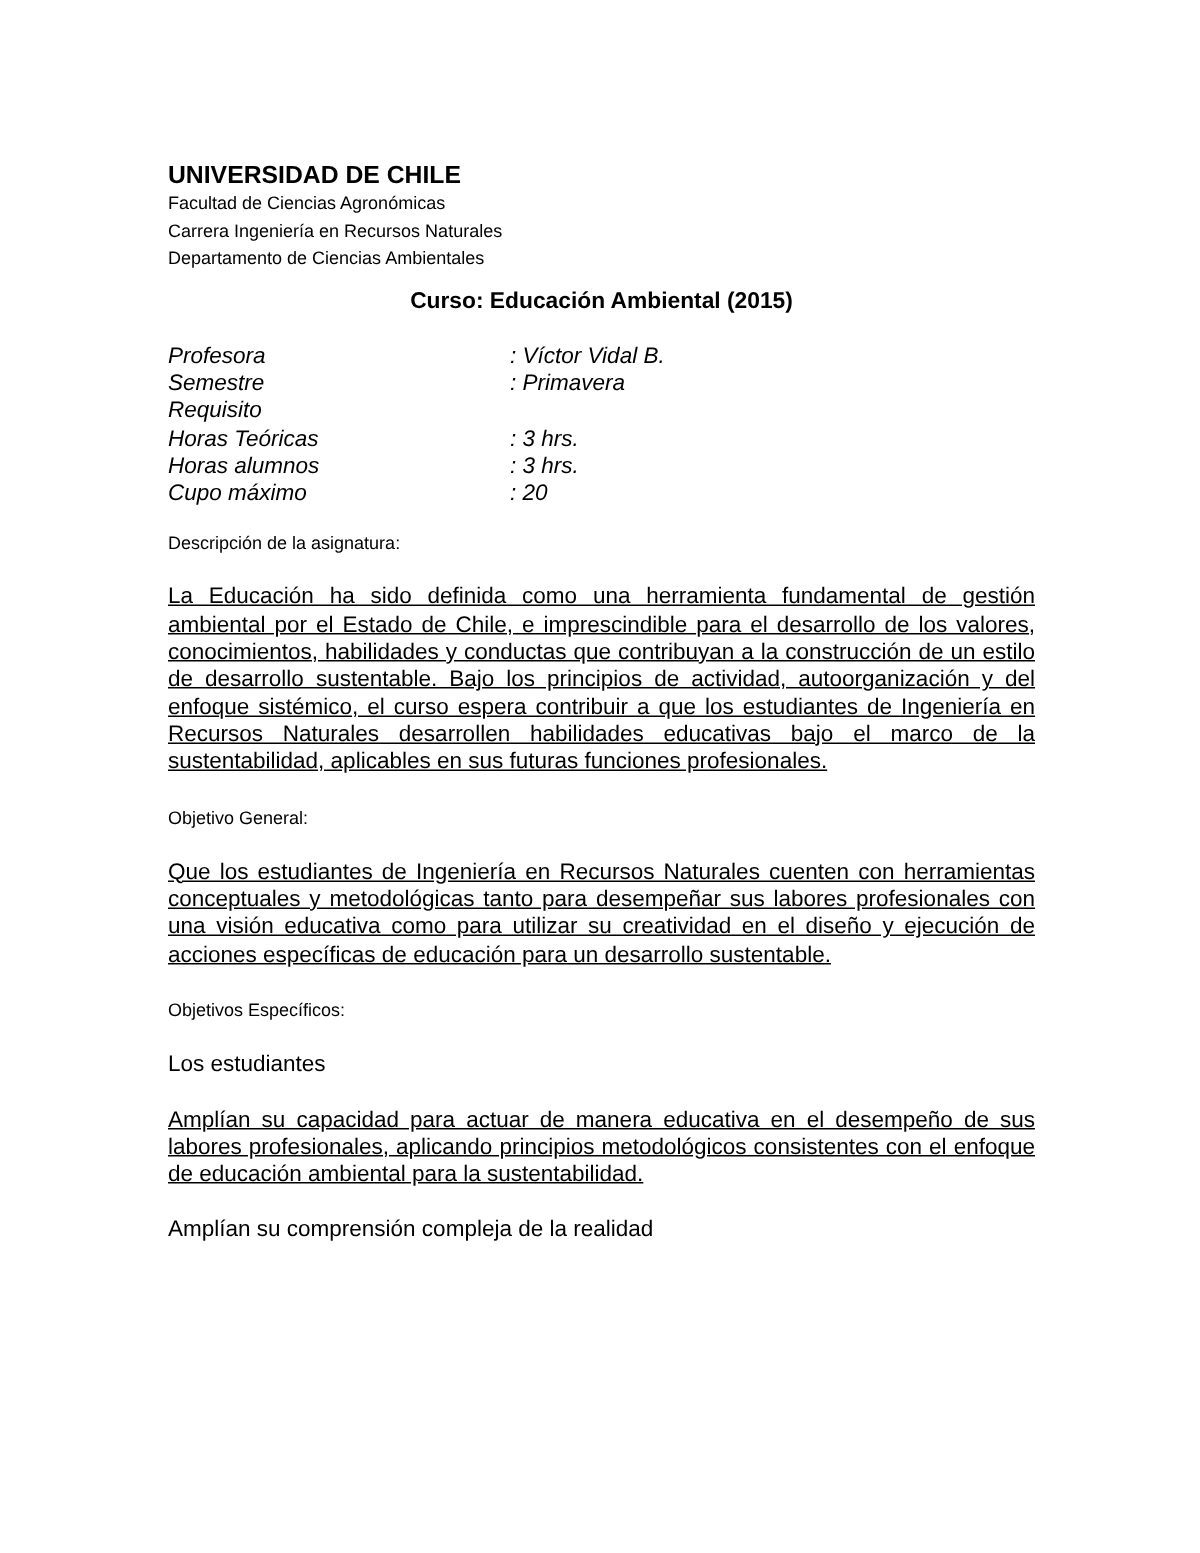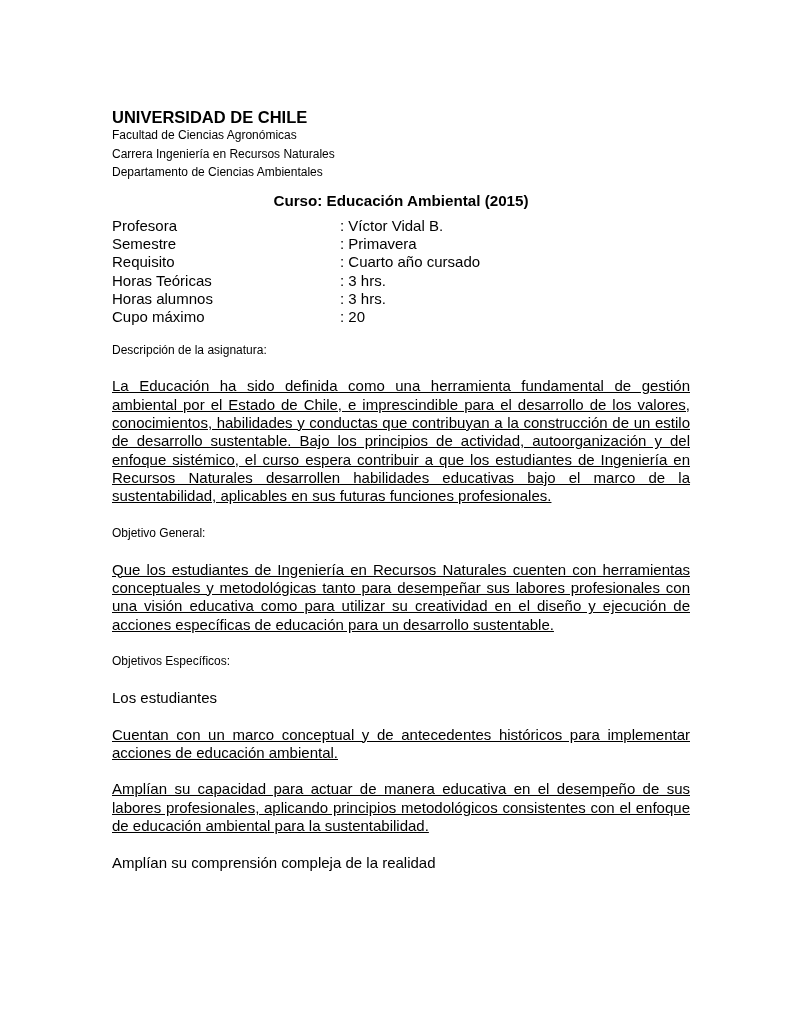--- a/index.html
+++ b/index.html
@@ -34,21 +34,22 @@
     line-height: 18.33px;
   }
   .course-title {
     margin-top: 11px;
     font-weight: bold;
     font-size: 15.2px;
     text-align: center;
     line-height: 18.33px;
   }
   .details {
-    margin-top: 6px;
+    margin-top: 18px;
+    font-style: italic;
   }
   .detail-row {
     display: flex;
     line-height: 18.33px;
   }
   .detail-label {
     width: 228px;
     flex: 0 0 228px;
   }
   .detail-value {
@@ -91,21 +92,20 @@
       <div class="detail-row">
         <span class="detail-label">Profesora</span>
         <span class="detail-value">: Víctor Vidal B.</span>
       </div>
       <div class="detail-row">
         <span class="detail-label">Semestre</span>
         <span class="detail-value">: Primavera</span>
       </div>
       <div class="detail-row">
         <span class="detail-label">Requisito</span>
-        <span class="detail-value">: Cuarto año cursado</span>
       </div>
       <div class="detail-row">
         <span class="detail-label">Horas Teóricas</span>
         <span class="detail-value">: 3 hrs.</span>
       </div>
       <div class="detail-row">
         <span class="detail-label">Horas alumnos</span>
         <span class="detail-value">: 3 hrs.</span>
       </div>
       <div class="detail-row">
@@ -115,18 +115,17 @@
     </div>
 
     <div class="section-heading first">Descripción de la asignatura:</div>
     <p class="para just">La Educación ha sido definida como una herramienta fundamental de gestión ambiental por el Estado de Chile, e imprescindible para el desarrollo de los valores, conocimientos, habilidades y conductas que contribuyan a la construcción de un estilo de desarrollo sustentable. Bajo los principios de actividad, autoorganización y del enfoque sistémico, el curso espera contribuir a que los estudiantes de Ingeniería en Recursos Naturales desarrollen habilidades educativas bajo el marco de la sustentabilidad, aplicables en sus futuras funciones profesionales.</p>
 
     <div class="section-heading">Objetivo General:</div>
     <p class="para just">Que los estudiantes de Ingeniería en Recursos Naturales cuenten con herramientas conceptuales y metodológicas tanto para desempeñar sus labores profesionales con una visión educativa como para utilizar su creatividad en el diseño y ejecución de acciones específicas de educación para un desarrollo sustentable.</p>
 
     <div class="section-heading">Objetivos Específicos:</div>
     <p class="para">Los estudiantes</p>
-    <p class="para just">Cuentan con un marco conceptual y de antecedentes históricos para implementar acciones de educación ambiental.</p>
     <p class="para just">Amplían su capacidad para actuar de manera educativa en el desempeño de sus labores profesionales, aplicando principios metodológicos consistentes con el enfoque de educación ambiental para la sustentabilidad.</p>
     <p class="para">Amplían su comprensión compleja de la realidad</p>
 
   </div>
 </div>
 
 </body></html>

